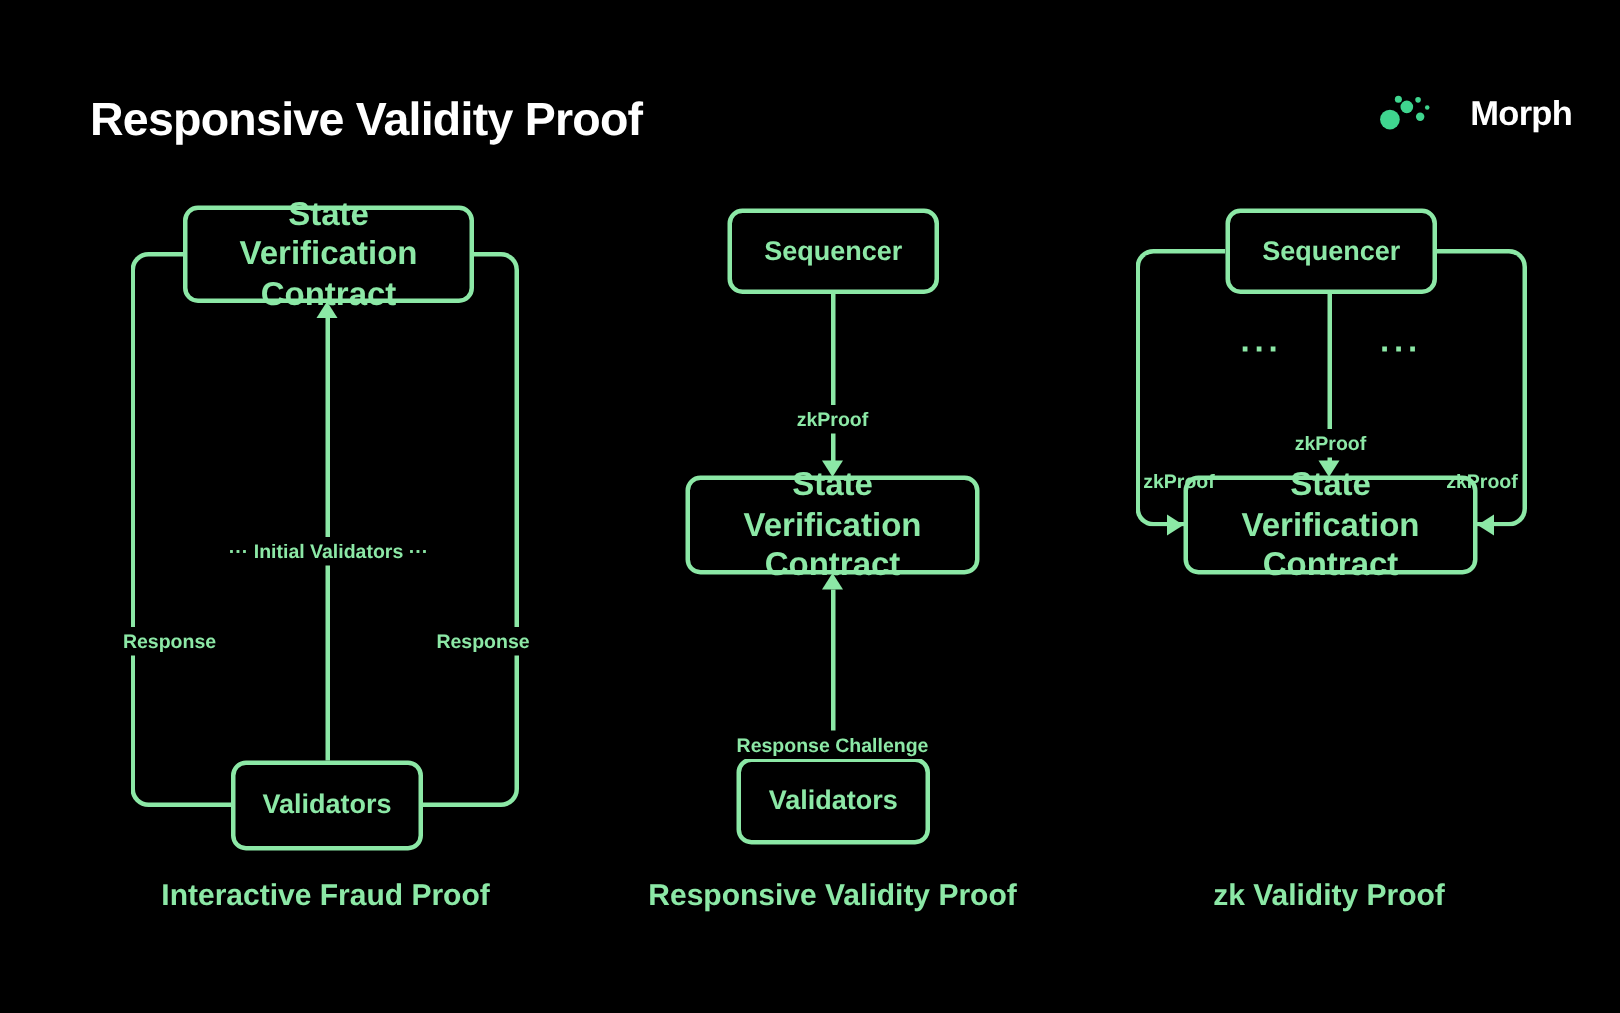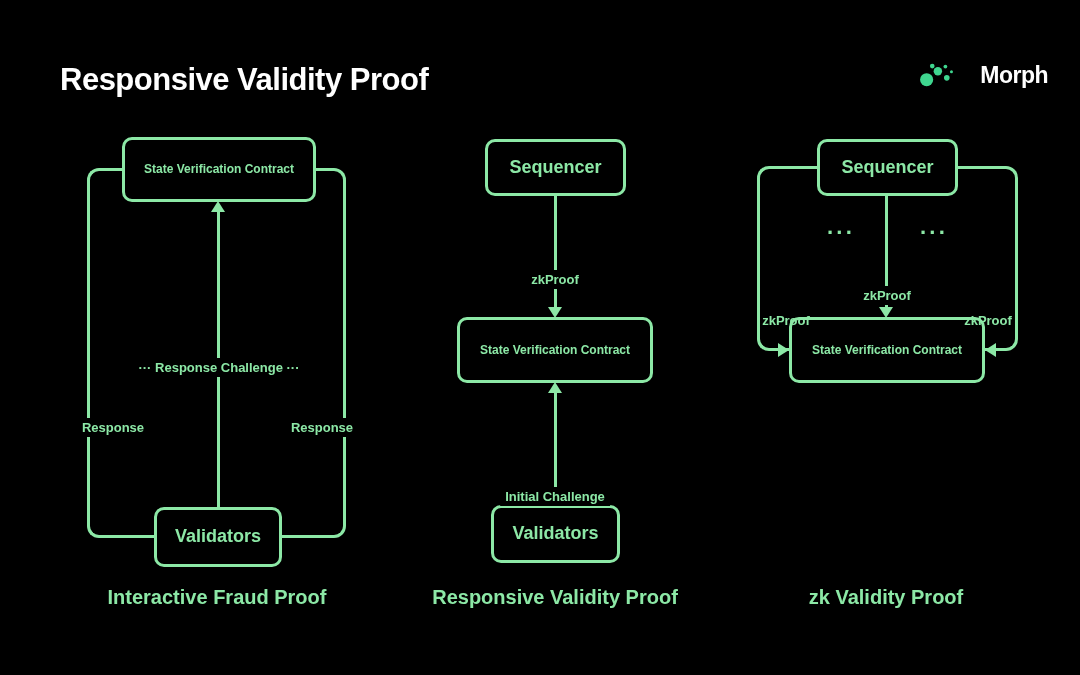--- a/index.html
+++ b/index.html
@@ -18,21 +18,21 @@
     white-space:nowrap;
   }
 
   .logo { position:absolute; top:60px; right:44px; display:flex; align-items:center; gap:25px; }
   .logo-text { color:#fff; font-size:23px; font-weight:bold; letter-spacing:-0.5px; }
 
   .node {
     position:absolute; z-index:3;
     border:3px solid var(--green,#8ce8a6); border-radius:10px;
     background:#000; color:var(--green,#8ce8a6);
-    font-weight:bold; font-size:12px; line-height:1.2;
+    font-weight:bold; font-size:22px; line-height:1.2;
     display:flex; align-items:center; justify-content:center; text-align:center;
     padding:4px 8px;
   }
   .node.big { font-size:18px; }
 
   .vline { position:absolute; width:3px; background:var(--green,#8ce8a6); z-index:1; }
 
   .bracket { position:absolute; z-index:1; background:transparent; }
   .bracket.left  { border-left:3px solid var(--green,#8ce8a6); border-top:3px solid var(--green,#8ce8a6); border-bottom:3px solid var(--green,#8ce8a6); border-radius:12px 0 0 12px; }
   .bracket.right { border-right:3px solid var(--green,#8ce8a6); border-top:3px solid var(--green,#8ce8a6); border-bottom:3px solid var(--green,#8ce8a6); border-radius:0 12px 12px 0; }
@@ -90,21 +90,21 @@
   <div class="vline" style="left:205px; top:212px; height:295px;"></div>
   <div class="tri up" style="left:199px; top:201px;"></div>
 
   <div class="node" style="left:110px; top:137px; width:194px; height:65px;">
     <span>State Verification Contract</span>
   </div>
   <div class="node big" style="left:142px; top:507px; width:128px; height:60px;">
     <span>Validators</span>
   </div>
 
-  <div class="label" style="left:207px; top:318px;">··· Response Challenge ···</div>
+  <div class="label" style="left:207px; top:318px;">··· Initial Validators ···</div>
   <div class="label" style="left:101px; top:378px;">Response</div>
   <div class="label" style="left:310px; top:378px;">Response</div>
 
   <div class="caption" style="left:205px;">Interactive Fraud Proof</div>
 
   <div class="vline" style="left:542px; top:196px; height:112px;"></div>
   <div class="tri down" style="left:536px; top:307px;"></div>
 
   <div class="vline" style="left:542px; top:393px; height:113px;"></div>
   <div class="tri up" style="left:536px; top:382px;"></div>
@@ -113,21 +113,21 @@
     <span>Sequencer</span>
   </div>
   <div class="node" style="left:445px; top:317px; width:196px; height:66px;">
     <span>State Verification Contract</span>
   </div>
   <div class="node big" style="left:479px; top:505px; width:129px; height:58px;">
     <span>Validators</span>
   </div>
 
   <div class="label" style="left:543px; top:230px;">zkProof</div>
-  <div class="label" style="left:543px; top:447px;">Initial Challenge</div>
+  <div class="label" style="left:543px; top:447px;">Response Challenge</div>
 
   <div class="caption" style="left:543px;">Responsive Validity Proof</div>
 
   <div class="bracket left" style="left:745px; top:166px; width:60px; height:185px;"></div>
   <div class="tri rightward" style="left:766px; top:343px;"></div>
 
   <div class="bracket right" style="left:946px; top:166px; width:60px; height:185px;"></div>
   <div class="tri leftward" style="left:973px; top:343px;"></div>
 
   <div class="vline" style="left:873px; top:196px; height:112px;"></div>

